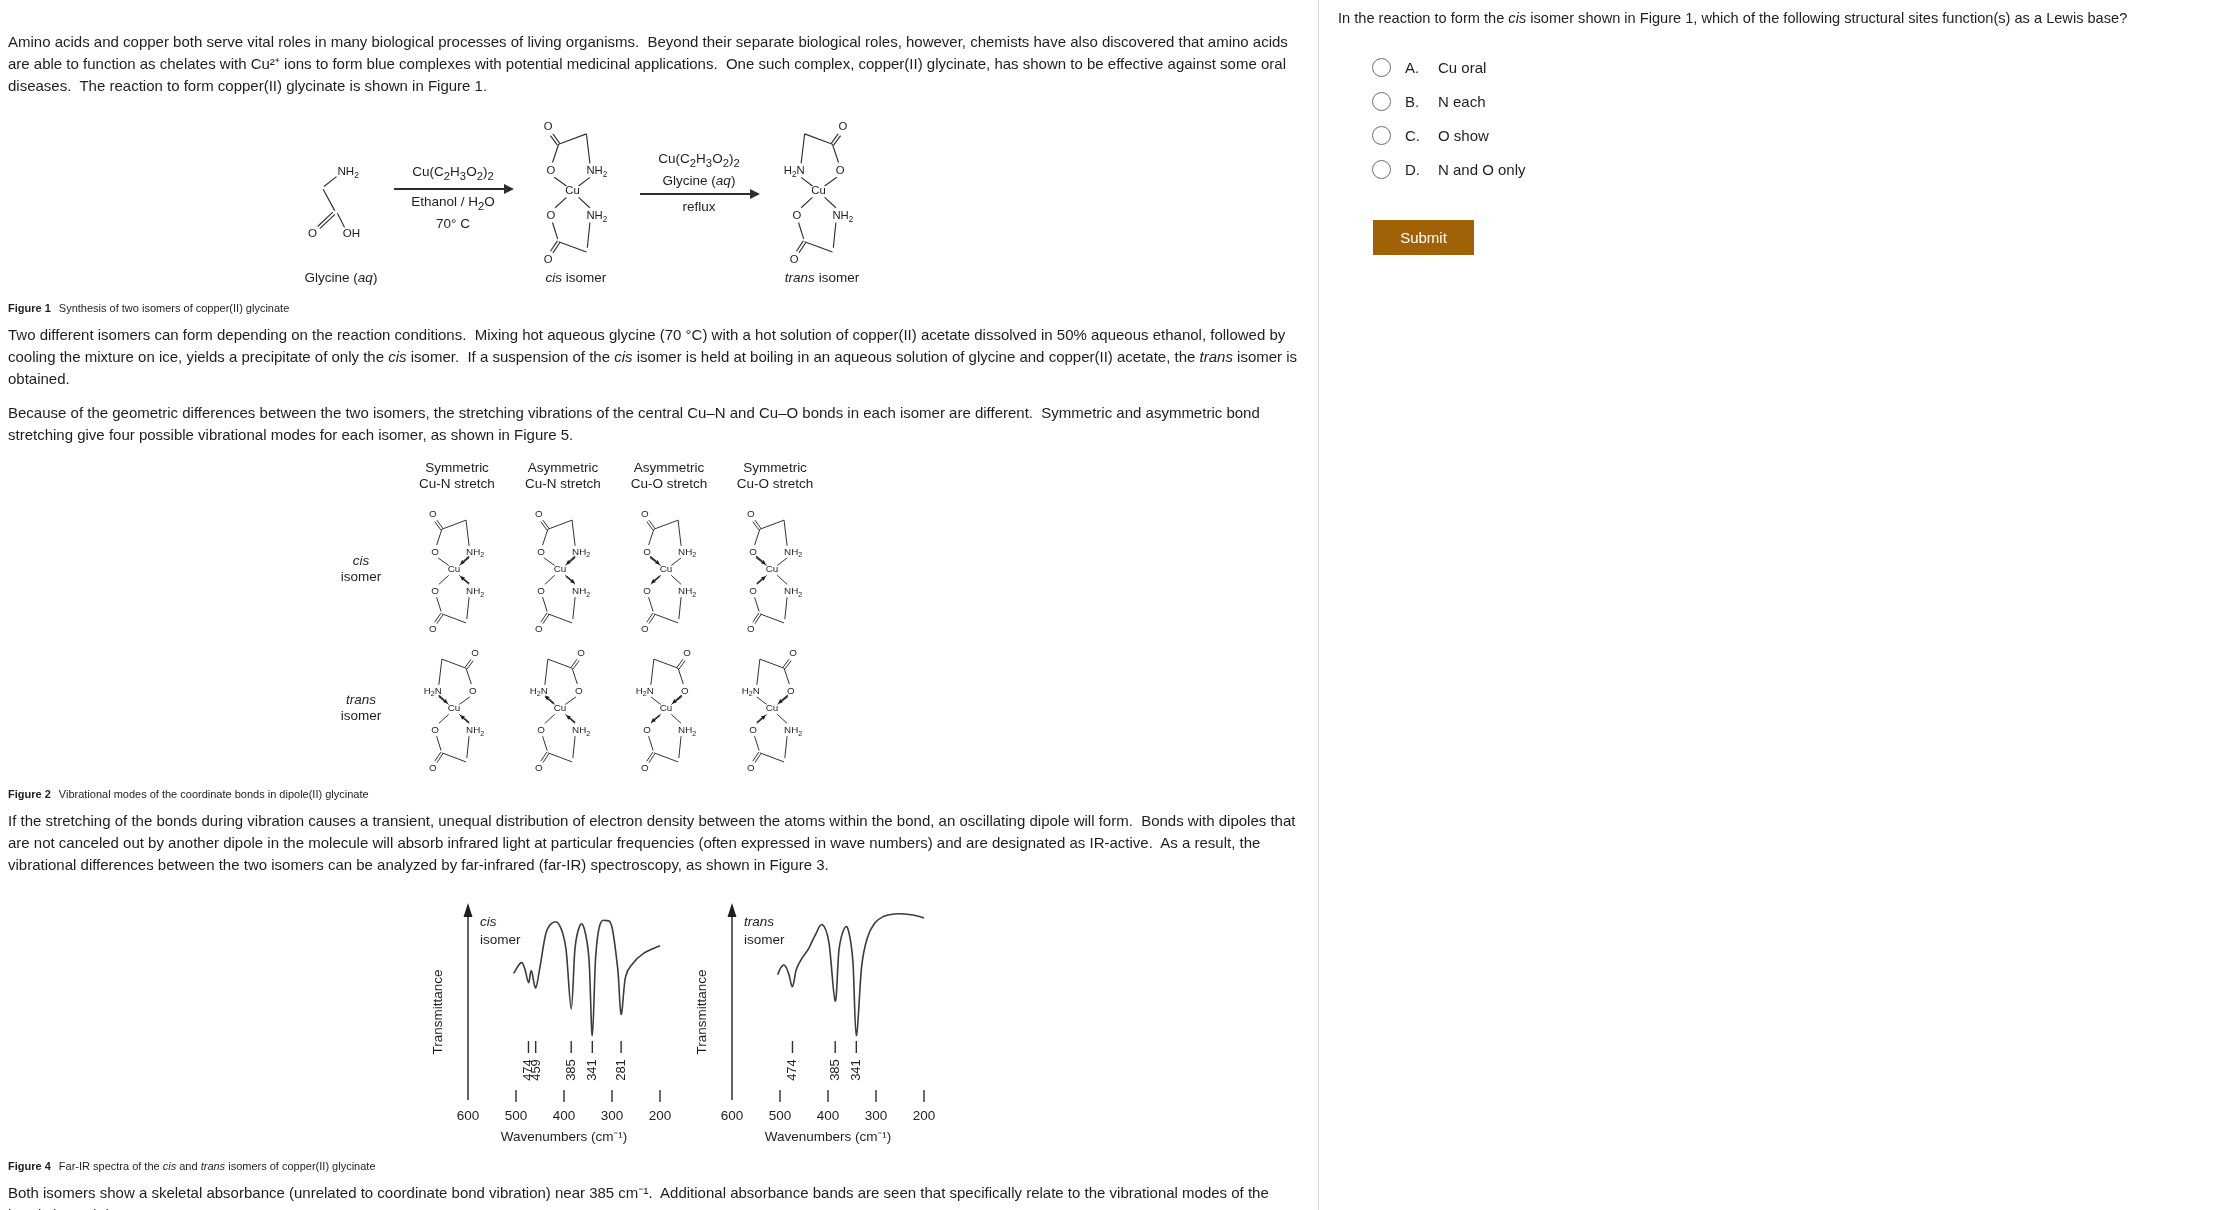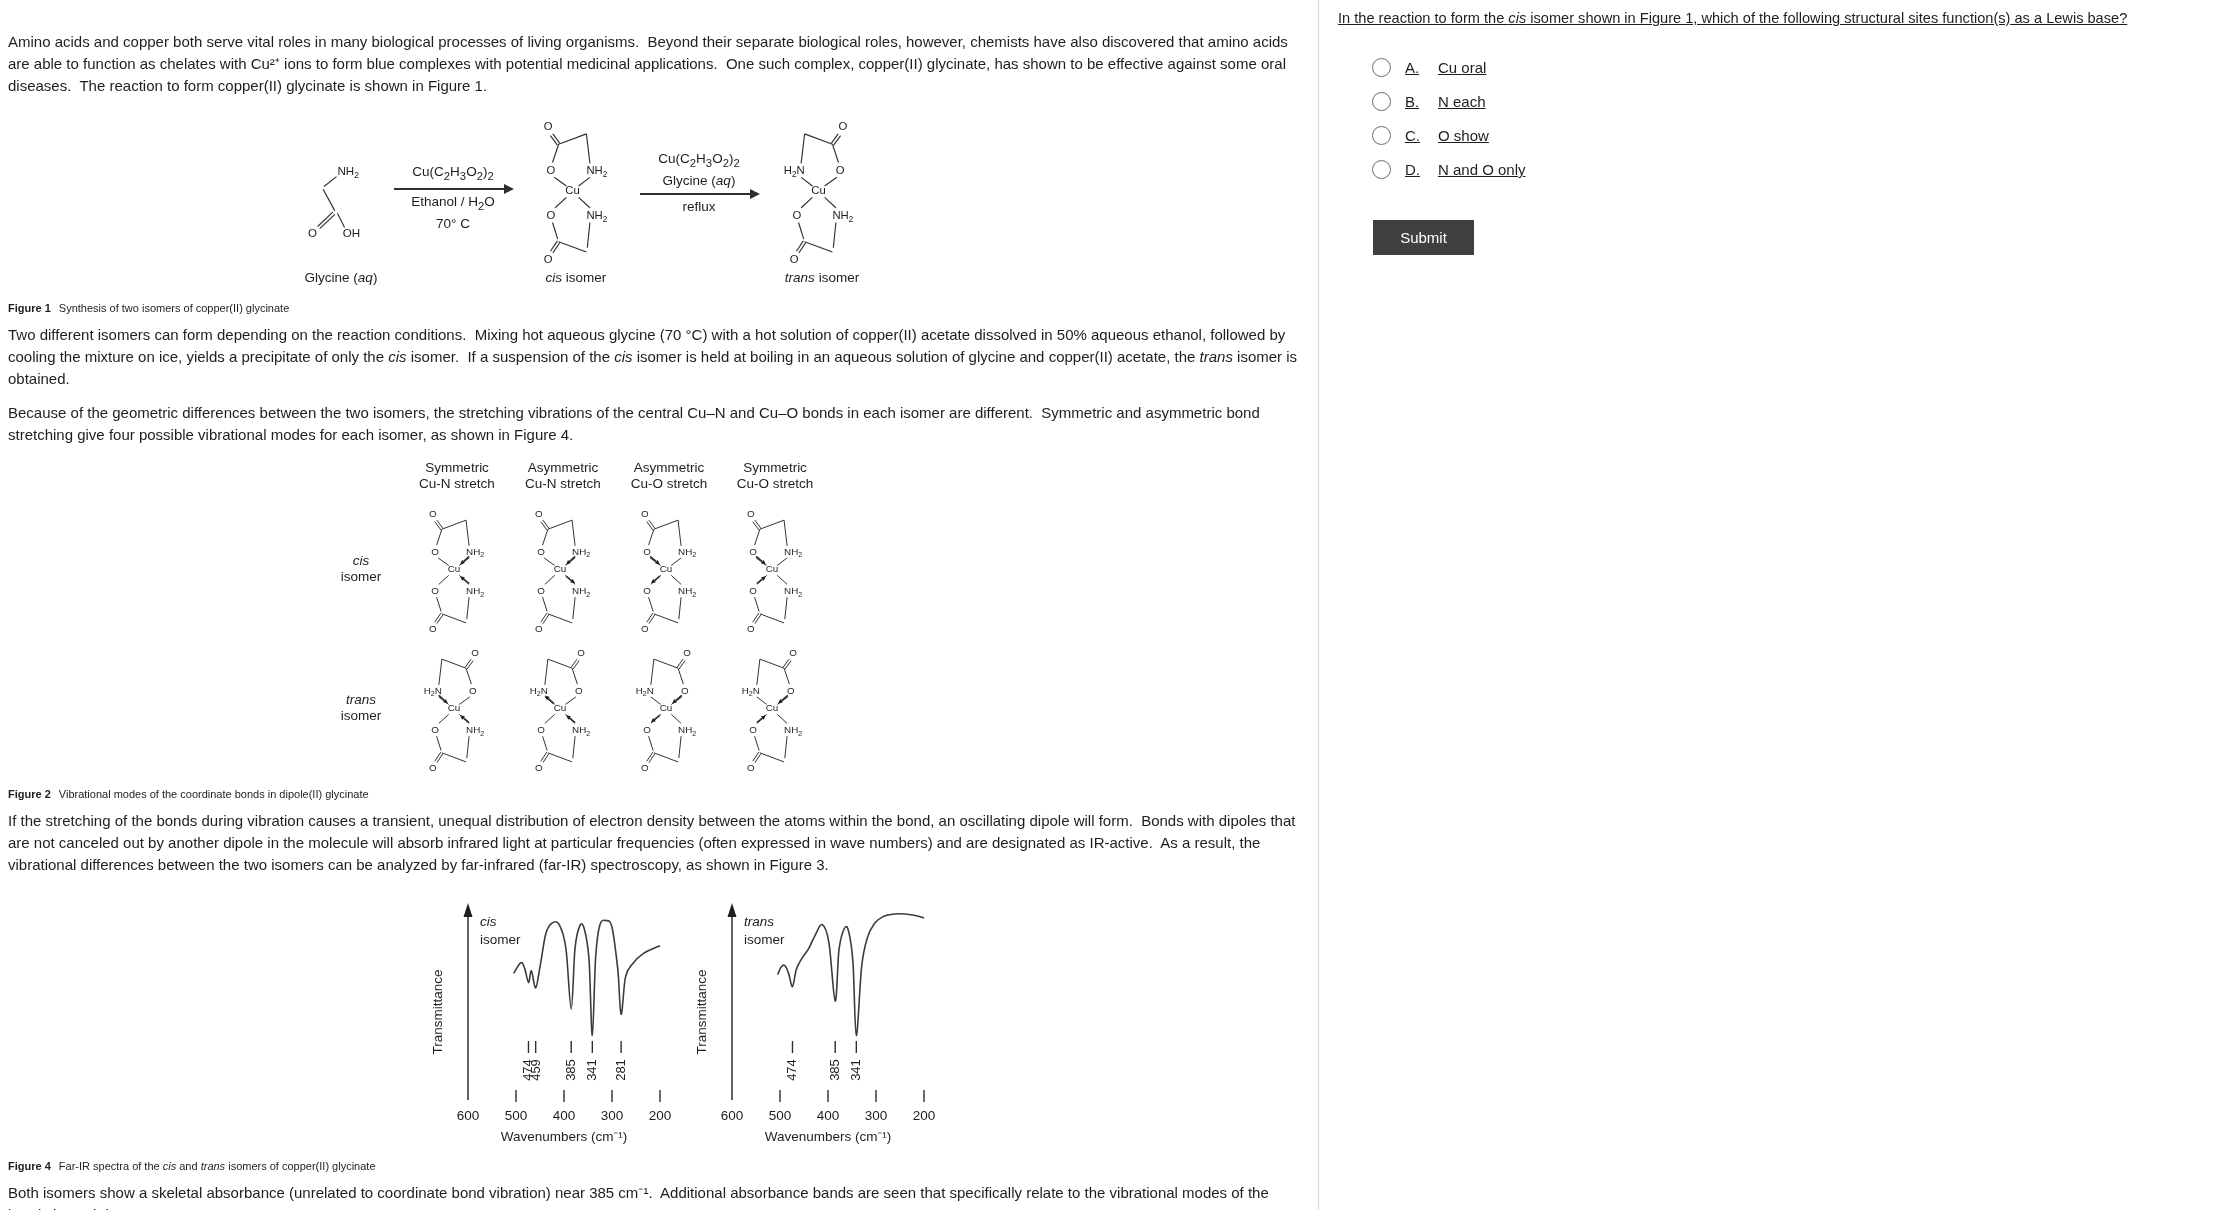--- a/index.html
+++ b/index.html
@@ -1,19 +1,19 @@
 <!DOCTYPE html>
 <html><head>
 <meta charset="utf-8">
 <style>
   html,body{margin:0;padding:0;background:#ffffff;}
   body{width:2219px;height:1210px;overflow:hidden;font-family:"Liberation Sans",sans-serif;color:#1e1e1e;}
   .page{display:flex;width:2219px;height:1210px;}
   .left{width:1319px;box-sizing:border-box;border-right:1px solid #d6d6d6;padding:21px 8px 0 8px;}
-  .right{flex:1;box-sizing:border-box;padding:5px 12px 0 19px;text-decoration:underline;}
+  .right{flex:1;box-sizing:border-box;padding:5px 12px 0 19px;}
   p.passage{font-size:15px;line-height:22px;margin:10px 0 12px 0;white-space:pre-wrap;}
   .caption{font-size:11px;margin:14px 0 6px 0;}
   .caption b{font-weight:bold;}
   .caption .cap-text{margin-left:8px;}
   
   .fig1-row{display:flex;align-items:flex-end;margin:16px 0 2px 290px;}
   .struct-col{display:flex;flex-direction:column;align-items:center;}
   .struct-label{font-size:13.5px;margin-top:4px;height:18px;white-space:nowrap;}
   .rxn-col{display:flex;flex-direction:column;align-items:center;margin:0 10px;}
   .rxn-text{font-size:13.5px;line-height:17px;text-align:center;white-space:nowrap;}
@@ -127,21 +127,21 @@
             <line x1="43.41448550037433" y1="148.94299033358288" x2="35.41448550037433" y2="160.94299033358288" stroke="#2e2e2e" stroke-width="1.3"></line>
           </svg>
         <div class="struct-label"><i>trans</i> isomer</div>
       </div>
     </div>
     <div class="caption">
       <b>Figure 1</b><span class="cap-text">Synthesis of two isomers of copper(II) glycinate</span>
     </div>
 
     <p class="passage">Two different isomers can form depending on the reaction conditions.  Mixing hot aqueous glycine (70 °C) with a hot solution of copper(II) acetate dissolved in 50% aqueous ethanol, followed by cooling the mixture on ice, yields a precipitate of only the <i>cis</i> isomer.  If a suspension of the <i>cis</i> isomer is held at boiling in an aqueous solution of glycine and copper(II) acetate, the <i>trans</i> isomer is obtained.</p>
-    <p class="passage">Because of the geometric differences between the two isomers, the stretching vibrations of the central Cu–N and Cu–O bonds in each isomer are different.  Symmetric and asymmetric bond stretching give four possible vibrational modes for each isomer, as shown in Figure 4.</p>
+    <p class="passage">Because of the geometric differences between the two isomers, the stretching vibrations of the central Cu–N and Cu–O bonds in each isomer are different.  Symmetric and asymmetric bond stretching give four possible vibrational modes for each isomer, as shown in Figure 5.</p>
 
     <div class="fig2">
       <div class="fig2-grid" id="fig2-grid">
           <div></div>
           <div class="fig2-header">Symmetric<br>Cu-N stretch</div>
           <div class="fig2-header">Asymmetric<br>Cu-N stretch</div>
           <div class="fig2-header">Asymmetric<br>Cu-O stretch</div>
           <div class="fig2-header">Symmetric<br>Cu-O stretch</div>
           <div class="fig2-rowlabel"><i>cis</i><br>isomer</div>
           <div class="fig2-cell">
@@ -463,15 +463,15 @@
         <div class="radio"></div>
         <span class="opt-letter">C.</span>
         <span class="opt-text">O show</span>
       </div>
       <div class="option-row">
         <div class="radio"></div>
         <span class="opt-letter">D.</span>
         <span class="opt-text">N and O only</span>
       </div>
     </div>
-    <button class="submit-btn" style="background: #404040;">Submit</button>
+    <button class="submit-btn" style="background: #a16207;">Submit</button>
   </div>
 </div>
 
 </body></html>

